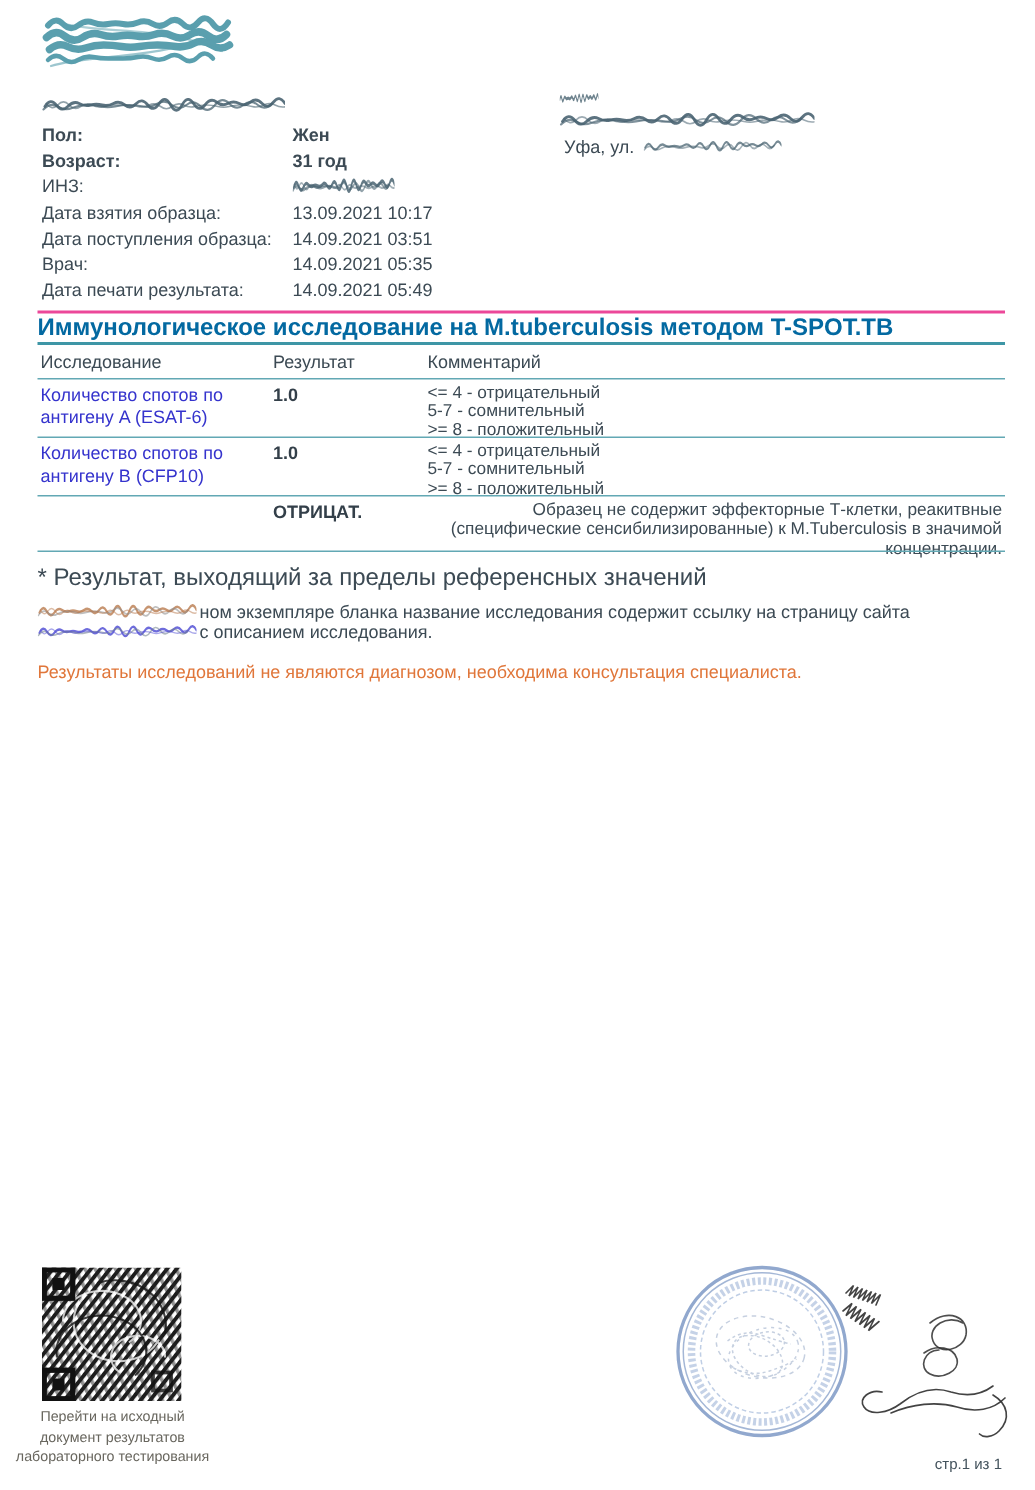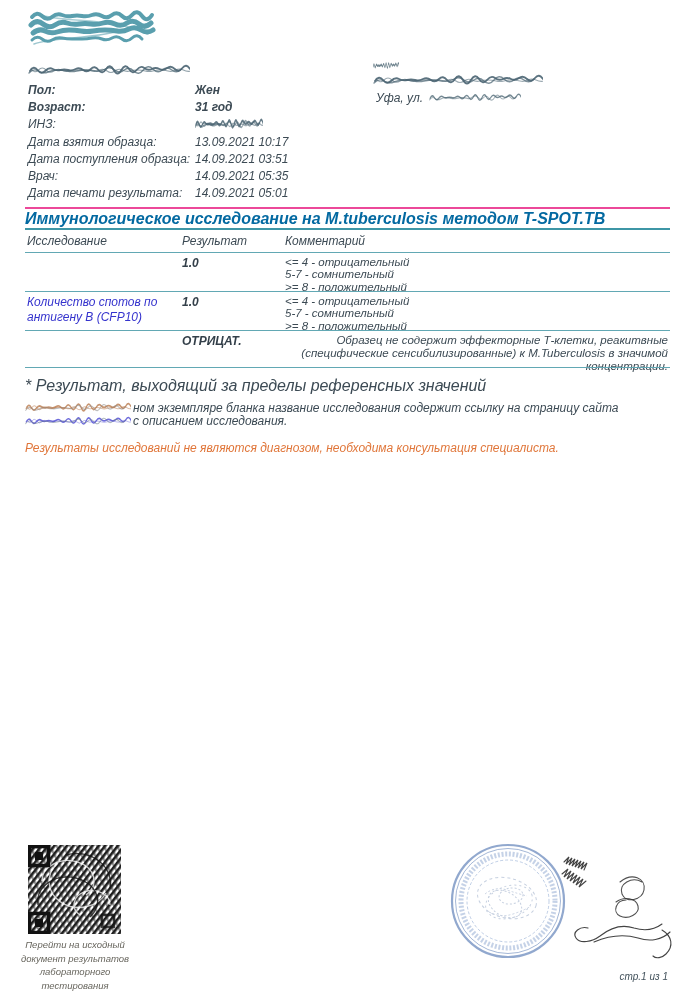--- a/index.html
+++ b/index.html
@@ -1,17 +1,17 @@
 <!DOCTYPE html>
 <html><head>
 <meta charset="utf-8">
 <style>
   html,body{margin:0;padding:0;background:#fff;}
   .page{position:relative;width:690px;height:993px;background:#ffffff;overflow:hidden;
-        font-family:"Liberation Sans","DejaVu Sans",sans-serif;color:#3c4a54;font-style:italic;}
+        font-family:"Liberation Sans","DejaVu Sans",sans-serif;color:#3c4a54;}
   .abs{position:absolute;}
   .scr{display:inline-block;}
   .scr path{fill:none;stroke:currentColor;stroke-linecap:round;}
 
   
   .patient{position:absolute;left:28px;top:83px;width:340px;}
   .p-row{position:absolute;left:0;height:17px;font-size:12px;line-height:15px;white-space:nowrap;}
   .p-row .lbl{position:absolute;left:0;}
   .p-row .val{position:absolute;left:167px;}
   .b{font-weight:bold;}
@@ -90,21 +90,21 @@
     <div class="p-row" style="top:69px;">
       <span class="lbl">Дата поступления образца:</span>
       <span class="val">14.09.2021 03:51</span>
     </div>
     <div class="p-row" style="top:86px;">
       <span class="lbl">Врач:</span>
       <span class="val">14.09.2021 05:35</span>
     </div>
     <div class="p-row" style="top:103px;">
       <span class="lbl">Дата печати результата:</span>
-      <span class="val">14.09.2021 05:01</span>
+      <span class="val">14.09.2021 05:49</span>
     </div>
   </div>
 
   <svg class="abs scr" style="left:373px;top:62px;color:#4a6472;" width="26" height="8" viewBox="0 0 170 13" preserveAspectRatio="none">
     <path stroke-width="3.4" opacity="0.8" d="M2,7 q4,-6 8,-1 t8,1 t8,-2 t8,1 t8,0 t8,-1 t8,1 t8,-1 t8,1 t8,-1 t8,1 t8,0 t8,-1 t8,1 t8,-2 t8,1 t8,0 t8,-1 t8,1 t8,-1 t8,1"></path>
   </svg>
   <svg class="abs scr" style="left:373px;top:74px;color:#4a6472;" width="170" height="13" viewBox="0 0 170 13" preserveAspectRatio="none">
     <path stroke-width="1.9" opacity="0.9" d="M2,7 q4,-6 8,-1 t8,1 t8,-2 t8,1 t8,0 t8,-1 t8,1 t8,-1 t8,1 t8,-1 t8,1 t8,0 t8,-1 t8,1 t8,-2 t8,1 t8,0 t8,-1 t8,1 t8,-1 t8,1"></path>
     <path stroke-width="1.4" opacity="0.7" d="M1,9 q5,-5 10,-2 t10,1 t10,-2 t10,1 t10,0 t10,-1 t10,1 t10,-2 t10,1 t10,0 t10,1 t10,-1 t10,-1 t10,1 t10,0 t10,-1"></path>
     <path stroke-width="1.1" opacity="0.55" d="M3,5 q4,5 8,1 t8,0 t8,1 t8,-1 t8,1 t8,-1 t8,0 t8,1 t8,-1 t8,1 t8,0 t8,-1 t8,1 t8,-1 t8,1 t8,0 t8,-1 t8,1 t8,-1 t8,0 t8,1"></path>
@@ -121,20 +121,21 @@
     <div class="report-title">Иммунологическое исследование на M.tuberculosis методом T-SPOT.TB</div>
 
     <div class="cols">
       <span style="left:2px;">Исследование</span>
       <span style="left:157px;">Результат</span>
       <span style="left:260px;">Комментарий</span>
     </div>
     <div class="sep" style="top:45px;"></div>
 
     <div class="t-row" style="top:49px;height:35px;">
+      <div class="row-name">Количество спотов по антигену A (ESAT-6)</div>
       <div class="row-result">1.0</div>
       <div class="row-comment">
         <div>&lt;= 4 - отрицательный</div>
         <div>5-7 - сомнительный</div>
         <div>&gt;= 8 - положительный</div>
       </div>
     </div>
     <div class="sep" style="top:84px;"></div>
 
     <div class="t-row" style="top:88px;height:35px;">

